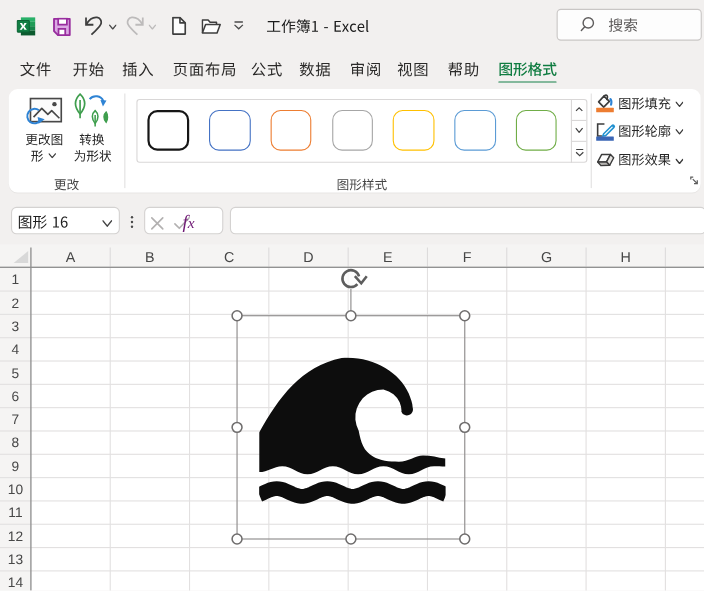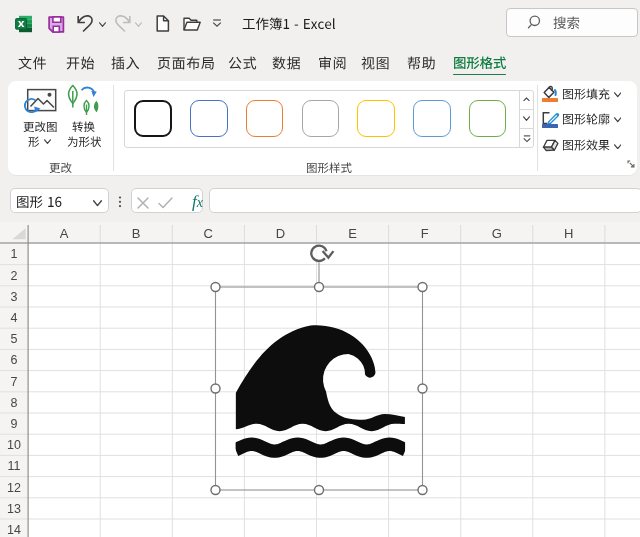--- a/index.html
+++ b/index.html
@@ -289,21 +289,21 @@
     <circle cx="2" cy="5.8" r="1.1" fill="#4a4a4a"></circle>
     <circle cx="2" cy="10.1" r="1.1" fill="#4a4a4a"></circle>
 </svg>
 <div class="abs" style="left:130.5px;top:187.5px;width:72px;height:25px;background:#fff;border:1px solid #d4d2d1;border-radius:5px"></div>
 <svg class="abs" style="left:136.5px;top:196.5px" width="12" height="12" viewBox="0 0 12 12">
 <path d="M1 1 L11 11 M11 1 L1 11" stroke="#b3b1b1" stroke-width="1.5" stroke-linecap="round"></path>
 </svg>
 <svg class="abs" style="left:158px;top:196.5px" width="15" height="12" viewBox="0 0 15 12">
 <path d="M1 6.5 L5 10.5 L14 1" fill="none" stroke="#b3b1b1" stroke-width="1.5" stroke-linecap="round" stroke-linejoin="round"></path>
 </svg>
-<div class="abs" style="left:192px;top:192.5px;font-family:'Liberation Serif',serif;font-style:italic;font-size:17px;color:#0f766e;line-height:1">f<span style="font-size:14px">x</span></div>
+<div class="abs" style="left:166px;top:192.5px;font-family:'Liberation Serif',serif;font-style:italic;font-size:17px;color:#701a75;line-height:1">f<span style="font-size:14px">x</span></div>
 <div class="abs" style="left:209px;top:187.5px;width:433px;height:25px;background:#fff;border:1px solid #d4d2d1;border-radius:5px"></div>
 <svg class="abs" style="left:0px;top:222px" width="640" height="315" viewBox="0 0 640 315" font-family="Liberation Sans, sans-serif">
     <rect x="0" y="0" width="640" height="21.4" fill="#f5f4f3"></rect>
     <rect x="0" y="21.4" width="640" height="294" fill="#ffffff"></rect>
     <rect x="0" y="21.4" width="28.1" height="294" fill="#f5f4f3"></rect>
     <path d="M25.6 6.2 L25.6 17.2 L12.4 17.2 Z" fill="#d8d8d8"></path>
     <rect x="99.7" y="3" width="1" height="17.4" fill="#dddbdb"></rect>
     <rect x="171.8" y="3" width="1" height="17.4" fill="#dddbdb"></rect>
     <rect x="243.9" y="3" width="1" height="17.4" fill="#dddbdb"></rect>
     <rect x="316.0" y="3" width="1" height="17.4" fill="#dddbdb"></rect>

